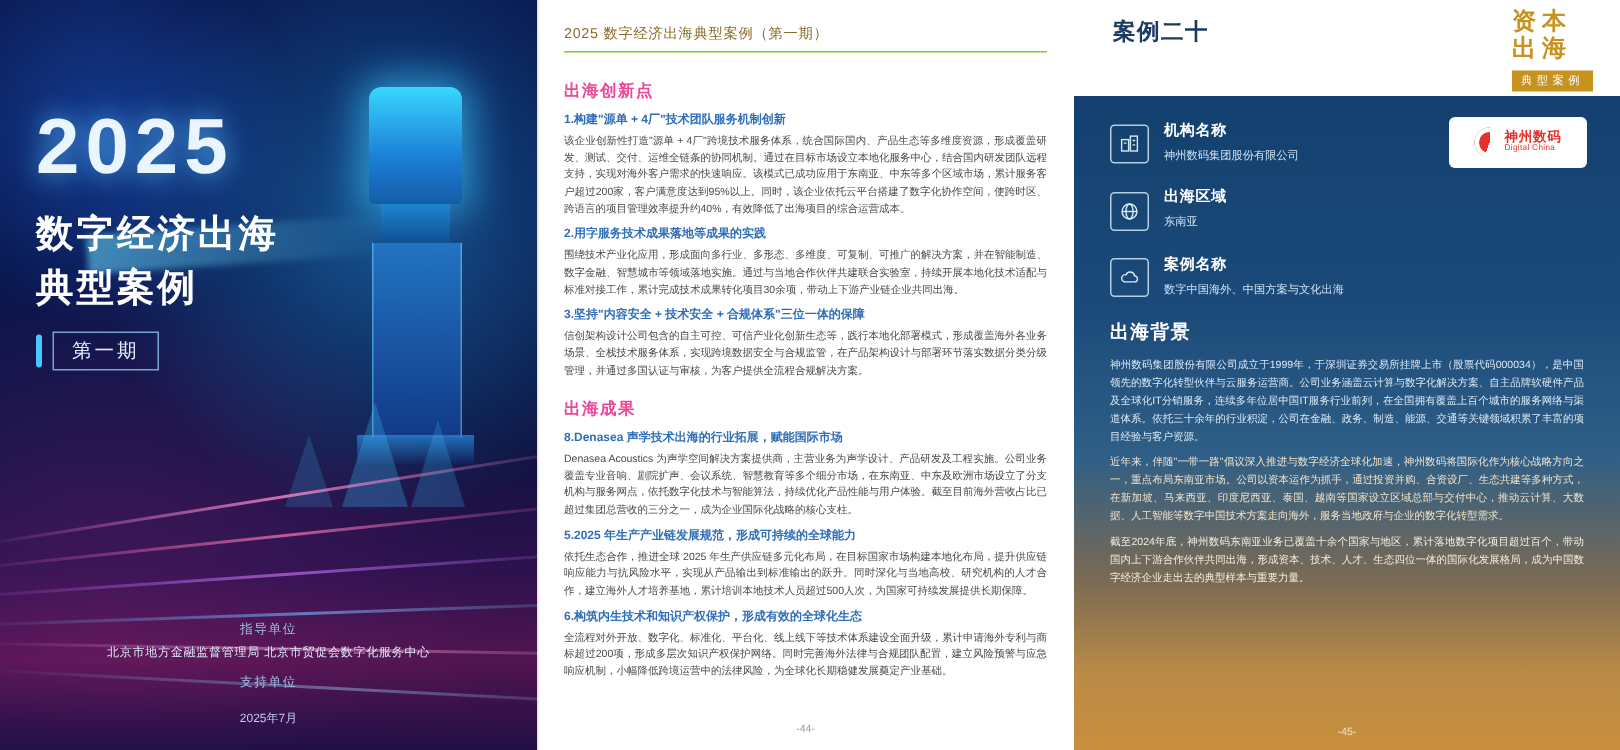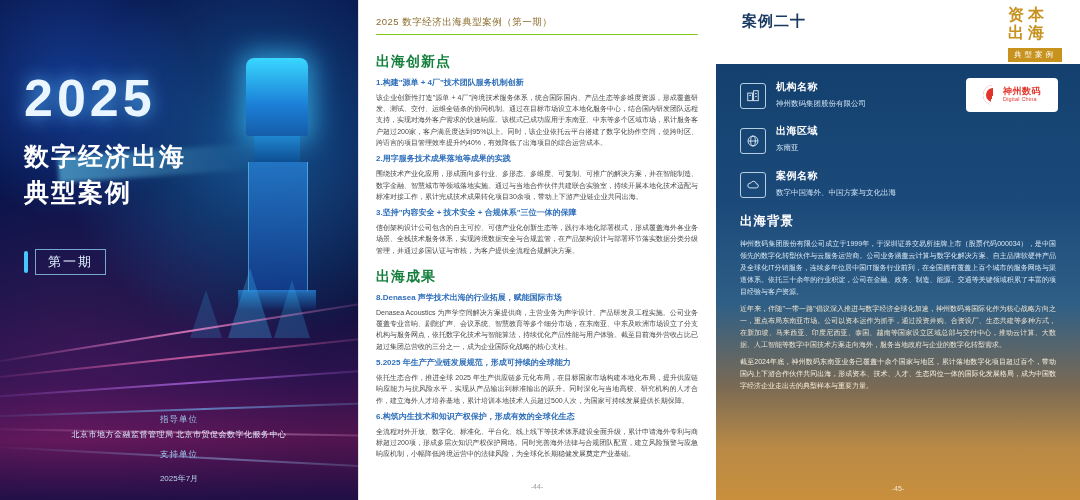--- a/index.html
+++ b/index.html
@@ -58,21 +58,21 @@
   .sailA{left:10px;top:210px;width:0;height:0;border:none;border-left:22px solid transparent;border-right:22px solid transparent;border-bottom:70px solid rgba(60,190,255,.28);}
   .sailB{left:56px;top:222px;width:0;height:0;border:none;border-left:18px solid transparent;border-right:18px solid transparent;border-bottom:58px solid rgba(60,190,255,.22);}
   .sailC{left:-28px;top:232px;width:0;height:0;border:none;border-left:16px solid transparent;border-right:16px solid transparent;border-bottom:48px solid rgba(60,190,255,.18);}
 
   .cover-title{position:absolute;left:24px;top:72px;z-index:5;}
   .year{
     font-size:52px;font-weight:bold;letter-spacing:4px;line-height:1;
     color:#eaf6ff;text-shadow:0 0 18px rgba(90,190,255,.85);
   }
   .maintitle{margin-top:14px;font-size:25px;font-weight:bold;color:#ffffff;letter-spacing:2px;line-height:1.45;}
-  .issue-wrap{margin-top:38px;display:flex;align-items:center;gap:7px;}
+  .issue-wrap{margin-top:10px;display:flex;align-items:center;gap:7px;}
   .issue-bar{width:4px;height:22px;background:#46c8ff;border-radius:2px;}
   .issue-box{
     border:1px solid rgba(150,215,255,.75);color:#dff1ff;font-size:13px;
     padding:3px 12px;letter-spacing:2px;
   }
   .cover-footer{position:absolute;left:0;right:0;bottom:16px;text-align:center;color:#cfe3f7;z-index:6;}
   .cf-label{font-size:8.5px;color:#9fc3e8;letter-spacing:1px;margin-bottom:3px;}
   .cf-orgs{font-size:8px;color:#dbe9f8;letter-spacing:.5px;margin-bottom:9px;}
   .cf-date{font-size:8px;color:#b9d2ea;margin-top:12px;}
 
@@ -80,21 +80,21 @@
   .mid{
     position:relative;width:358px;height:500px;background:#ffffff;
     padding:0;box-sizing:border-box;
   }
   .mid-head{
     margin:16px 18px 0 18px;padding-bottom:5px;border-bottom:1px solid #84cc16;
     font-size:9.5px;color:#8a6a28;letter-spacing:.5px;
   }
   .mid-body{padding:10px 18px 0 18px;}
   .sec-title{
-    color:#15803d;font-size:14px;font-weight:bold;letter-spacing:1px;margin:8px 0 6px 0;
+    color:#ec4899;font-size:11px;font-weight:bold;letter-spacing:1px;margin:8px 0 6px 0;
   }
   .sec-title.t2{margin-top:12px;}
   .para-h{color:#2f6fba;font-size:8px;font-weight:bold;line-height:1.6;margin:5px 0 2px 0;}
   .para{
     color:#4a4a4a;font-size:7px;line-height:1.62;text-align:justify;margin:0 0 4px 0;
   }
   .mid-foot{position:absolute;left:0;right:0;bottom:10px;text-align:center;color:#9a9a9a;font-size:7px;}
 
   
   .right{position:relative;width:364px;height:500px;background:#ffffff;overflow:hidden;}

